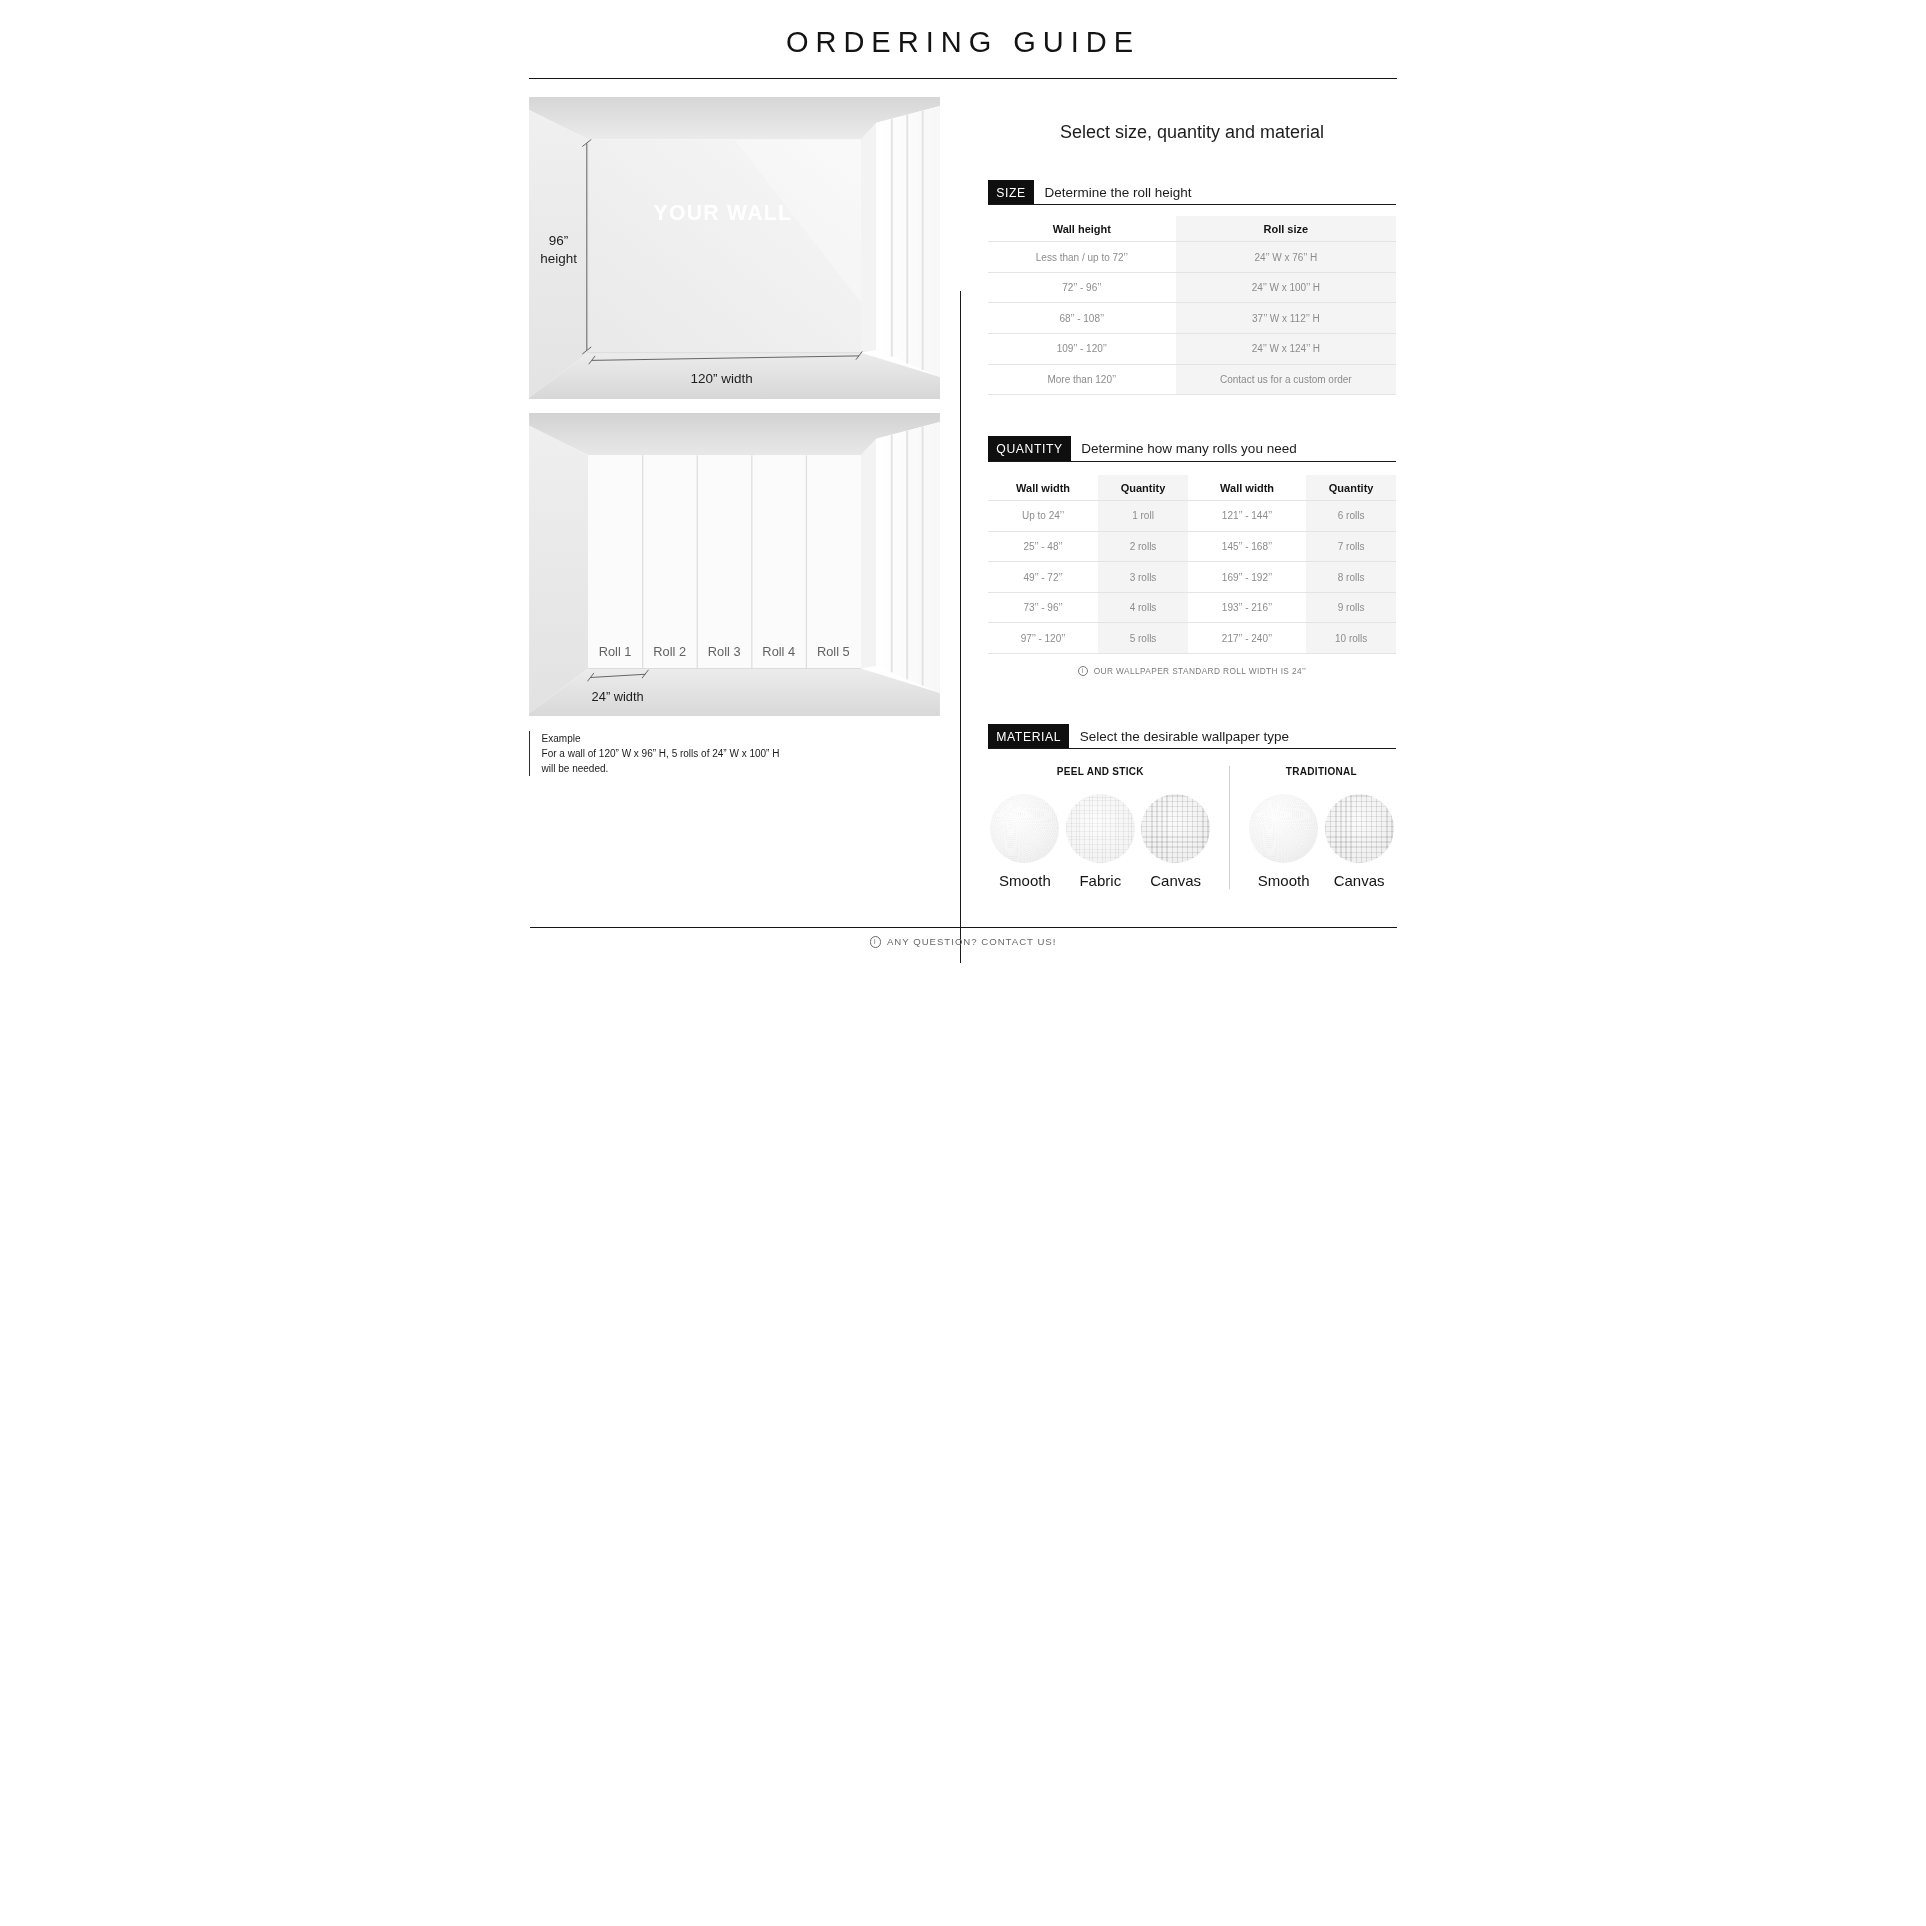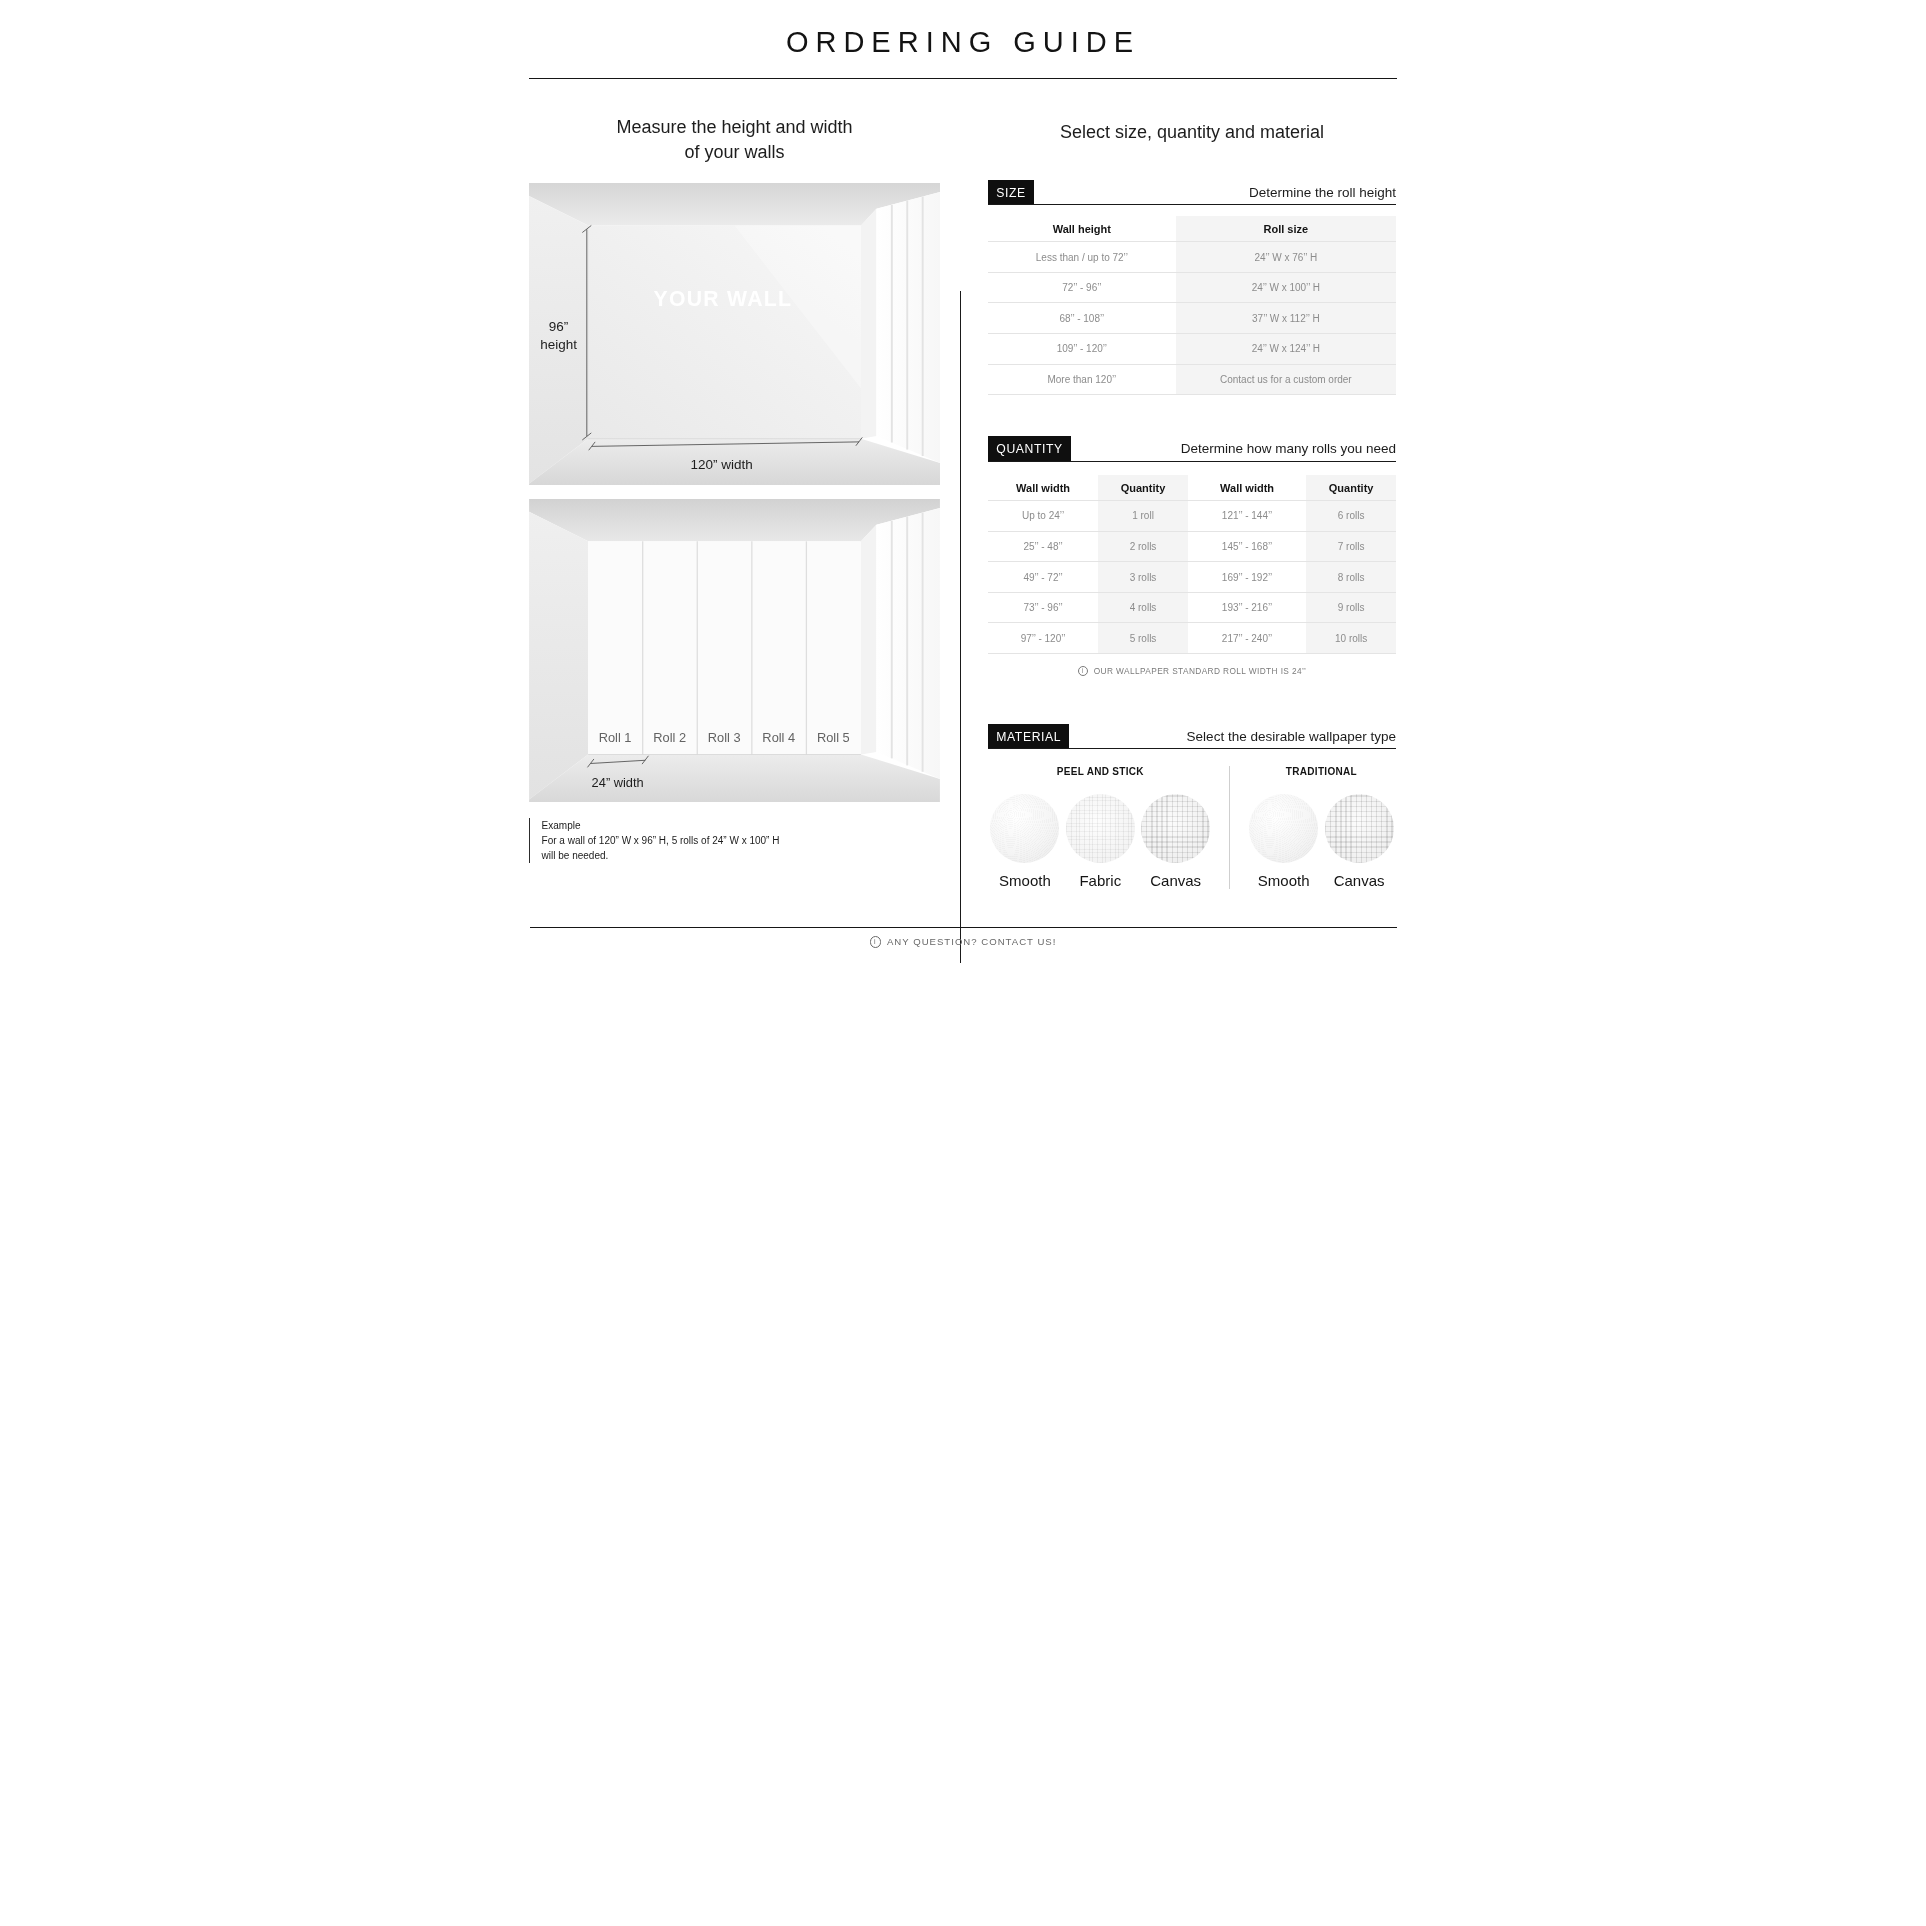--- a/index.html
+++ b/index.html
@@ -26,21 +26,21 @@
   .room-figure.second { margin-top:14px; }
   svg text { font-family:"Liberation Sans", sans-serif; }
 
   
   .example-block { margin-top:15.4px; border-left:1.9px solid #2c2c2c; padding-left:11.6px; font-size:10px; line-height:1.5; color:#1c1c1c; }
 
   
   .section { margin-top:41px; }
   .section.size { margin-top:35px; }
   .section.material { margin-top:48px; }
-  .section-header { display:flex; align-items:flex-end; gap:10.3px; border-bottom:1.3px solid #191919;justify-content:space-between; }
+  .section-header { display:flex; align-items:flex-end; gap:10.3px; border-bottom:1.3px solid #191919; }
   .badge { background:#0f0f0f; color:#ffffff; font-size:12.2px; font-weight:500; letter-spacing:0.6px; padding:5.8px 8.3px 4.5px; }
   .section-subtitle { font-size:13.5px; color:#1c1c1c; padding-bottom:4.5px; }
 
   
   table { width:100%; border-collapse:collapse; table-layout:fixed; margin-top:10.3px; }
   table.quantity-table { margin-top:13px; }
   th { font-size:11px; font-weight:700; color:#141414; padding:7.7px 3.9px 5.8px; text-align:center; }
   td { font-size:10px; color:#8c8c8c; padding:8.3px 3.9px; text-align:center; line-height:1.3; border-top:0.6px solid #e4e4e4; }
   tbody tr:last-child td { border-bottom:0.6px solid #e4e4e4; }
   .col-gray { background:#f4f4f4; }
@@ -78,22 +78,20 @@
 
 <div class="page">
 
   <h1 class="page-title">ORDERING GUIDE</h1>
   <div class="title-rule"></div>
 
   <div class="content">
     <div class="col-divider"></div>
 
     <div class="col-left">
-      <div class="col-heading">Measure the height and width
-of your walls</div>
 
       <svg class="room-figure" width="411" height="302" viewBox="0 0 640 470">
         <defs>
           <linearGradient id="ceil1" x1="0" y1="0" x2="0" y2="1">
               <stop offset="0" stop-color="#d6d6d6"></stop>
               <stop offset="1" stop-color="#ebebeb"></stop>
             </linearGradient>
           <linearGradient id="lwall1" x1="0" y1="0" x2="0" y2="1">
               <stop offset="0" stop-color="#f0f0f0"></stop>
               <stop offset="1" stop-color="#e3e3e3"></stop>

